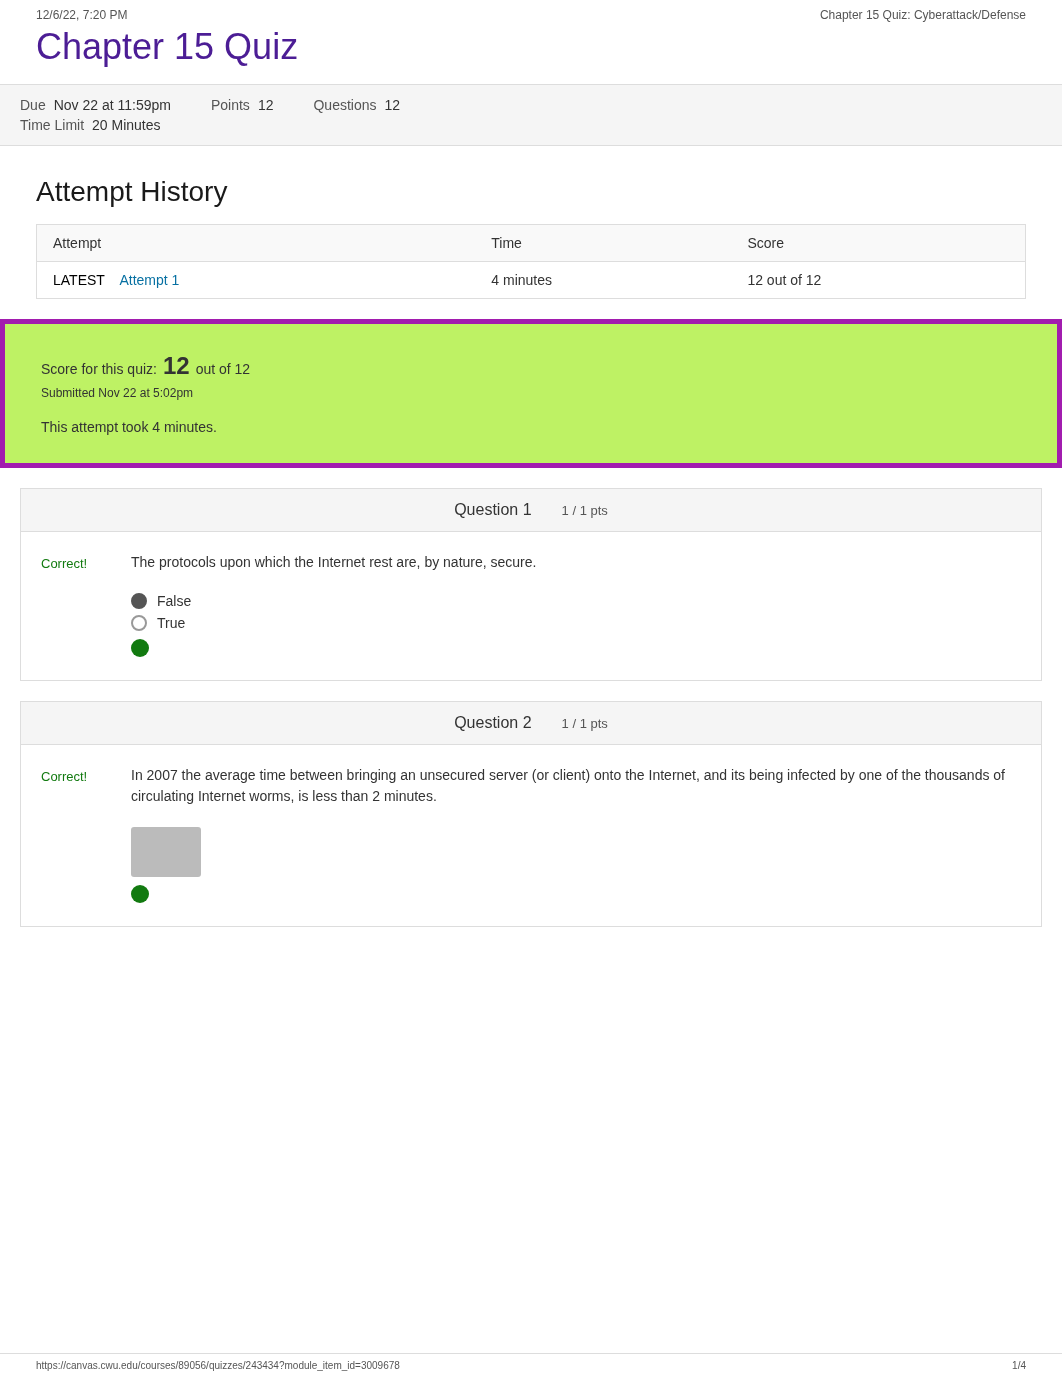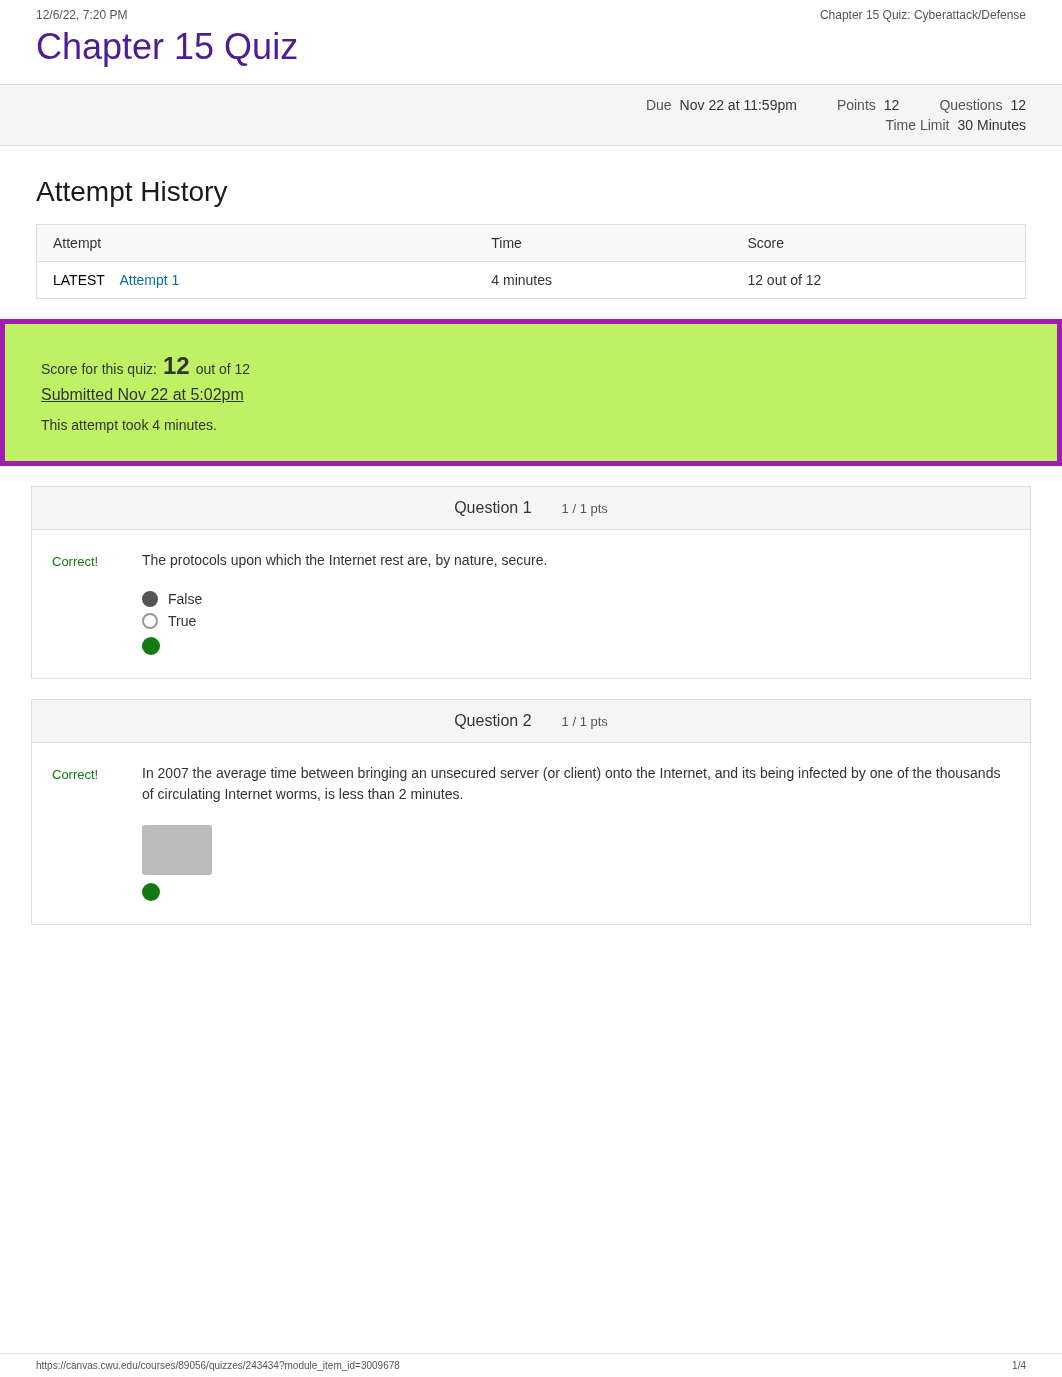--- a/index.html
+++ b/index.html
@@ -28,25 +28,24 @@
       font-size: 36px;
       font-weight: normal;
       color: #4c1d95;
       margin-bottom: 0;
     }
 
     .info-bar {
       background: #f5f5f5;
       border-top: 1px solid #ddd;
       border-bottom: 1px solid #ddd;
-      padding: 12px 36px;
+      padding: 12px 20px;
       display: flex;
       flex-direction: column;
       gap: 4px;
-      align-items: flex-end;
     }
 
     .info-row {
       display: flex;
       align-items: center;
       gap: 40px;
     }
 
     .info-item {
       display: flex;
@@ -195,21 +194,21 @@
     .correct-dot {
       width: 18px;
       height: 18px;
       border-radius: 50%;
       background: #127A10;
       display: inline-block;
       flex-shrink: 0;
     }
 
     .questions-outer {
-      padding: 0 31px;
+      padding: 0 20px;
     }
 
     .q-wrapper {
       margin-bottom: 0;
       border: 1px solid #ddd;
       margin-bottom: 20px;
     }
 
     .q-header-row {
       background: #f5f5f5;
@@ -262,21 +261,21 @@
       <span class="info-value">12</span>
     </div>
     <div class="info-item">
       <span class="info-label">Questions</span>
       <span class="info-value">12</span>
     </div>
   </div>
   <div class="info-row">
     <div class="info-item">
       <span class="info-label">Time Limit</span>
-      <span class="info-value">30 Minutes</span>
+      <span class="info-value">20 Minutes</span>
     </div>
   </div>
 </div>
 
 <div class="attempt-history-section">
   <h2 class="section-title">Attempt History</h2>
 
   <table class="attempt-table">
     <thead>
       <tr>
@@ -298,21 +297,21 @@
       </tbody>
   </table>
 </div>
 
 <div class="score-info-box">
   <div class="score-line">
     <span>Score for this quiz:</span>
     <span class="score-number">12</span>
     <span>out of 12</span>
   </div>
-  <div style="margin-bottom:13px; font-size:16px;text-decoration:underline;">Submitted Nov 22 at 5:02pm</div>
+  <div style="margin-bottom:19px; font-size:12px;">Submitted Nov 22 at 5:02pm</div>
   <div style="font-size:14px;">This attempt took 4 minutes.</div>
 </div>
 
 <div class="questions-outer">
 
   <div style="margin-top:20px;" class="q-wrapper">
     <div class="q-header-row">
       <span class="question-title">Question 1</span>
       <span class="question-pts">1 / 1  pts</span>
     </div>

